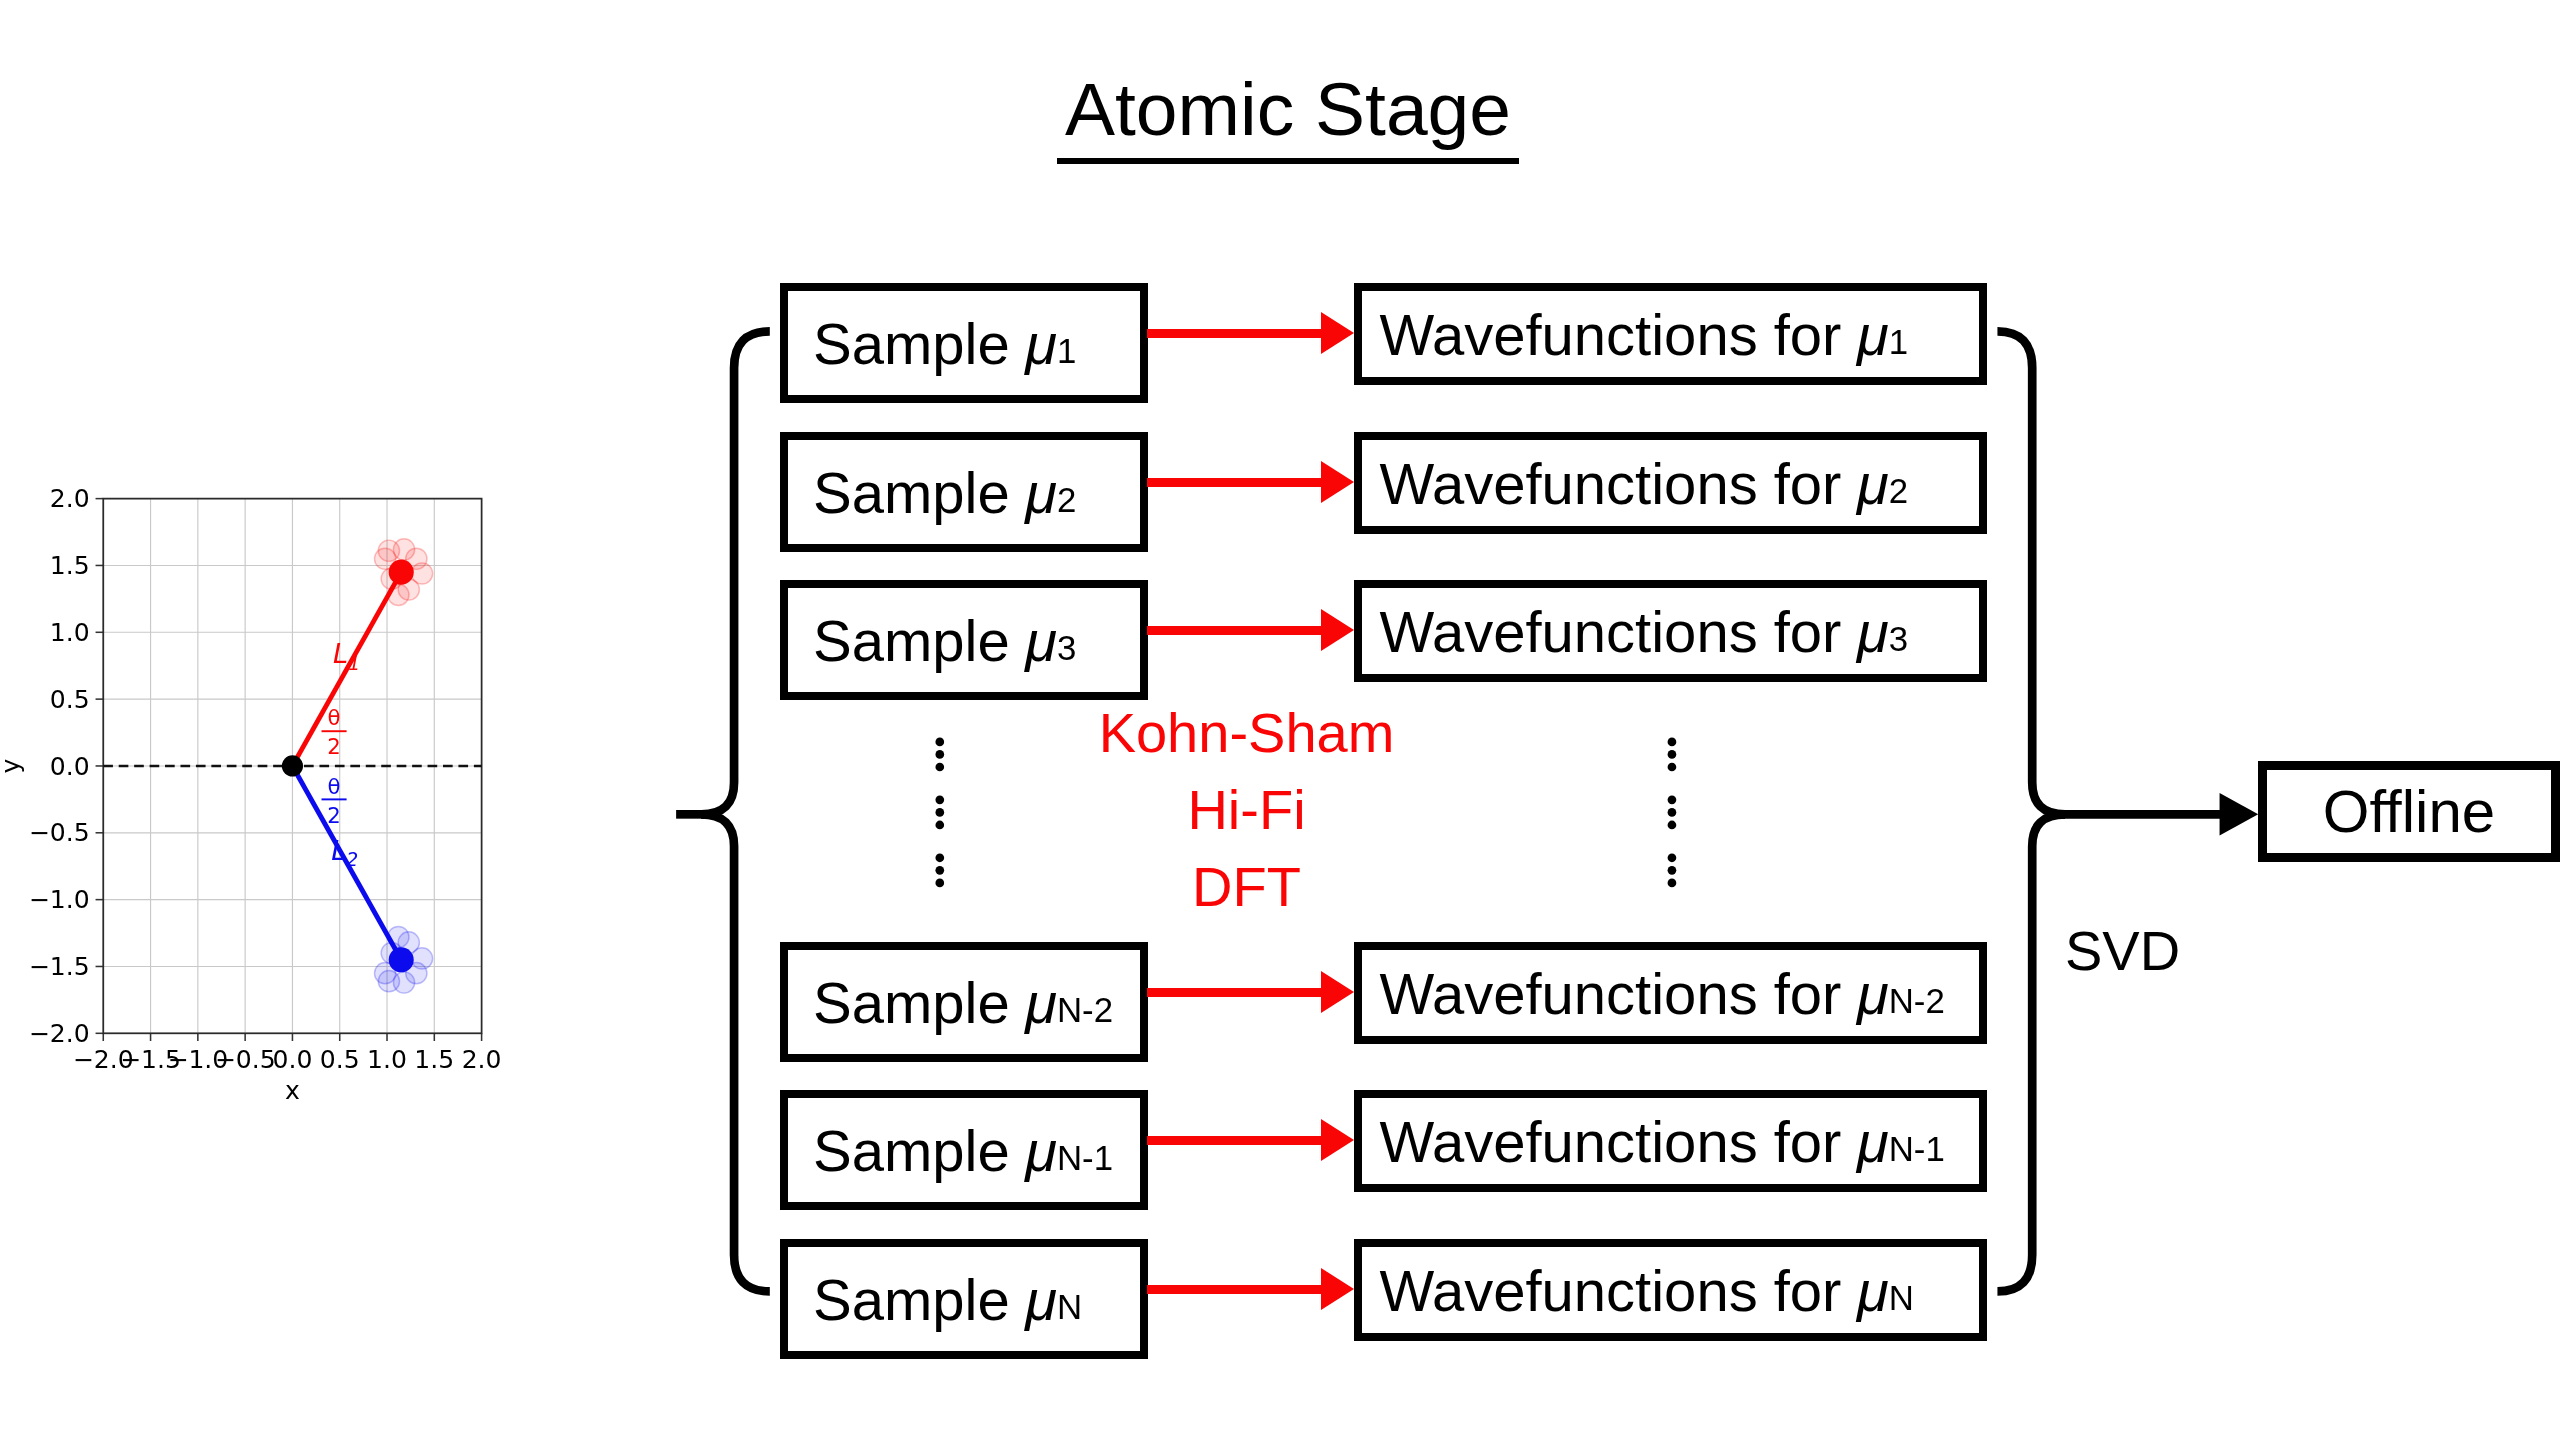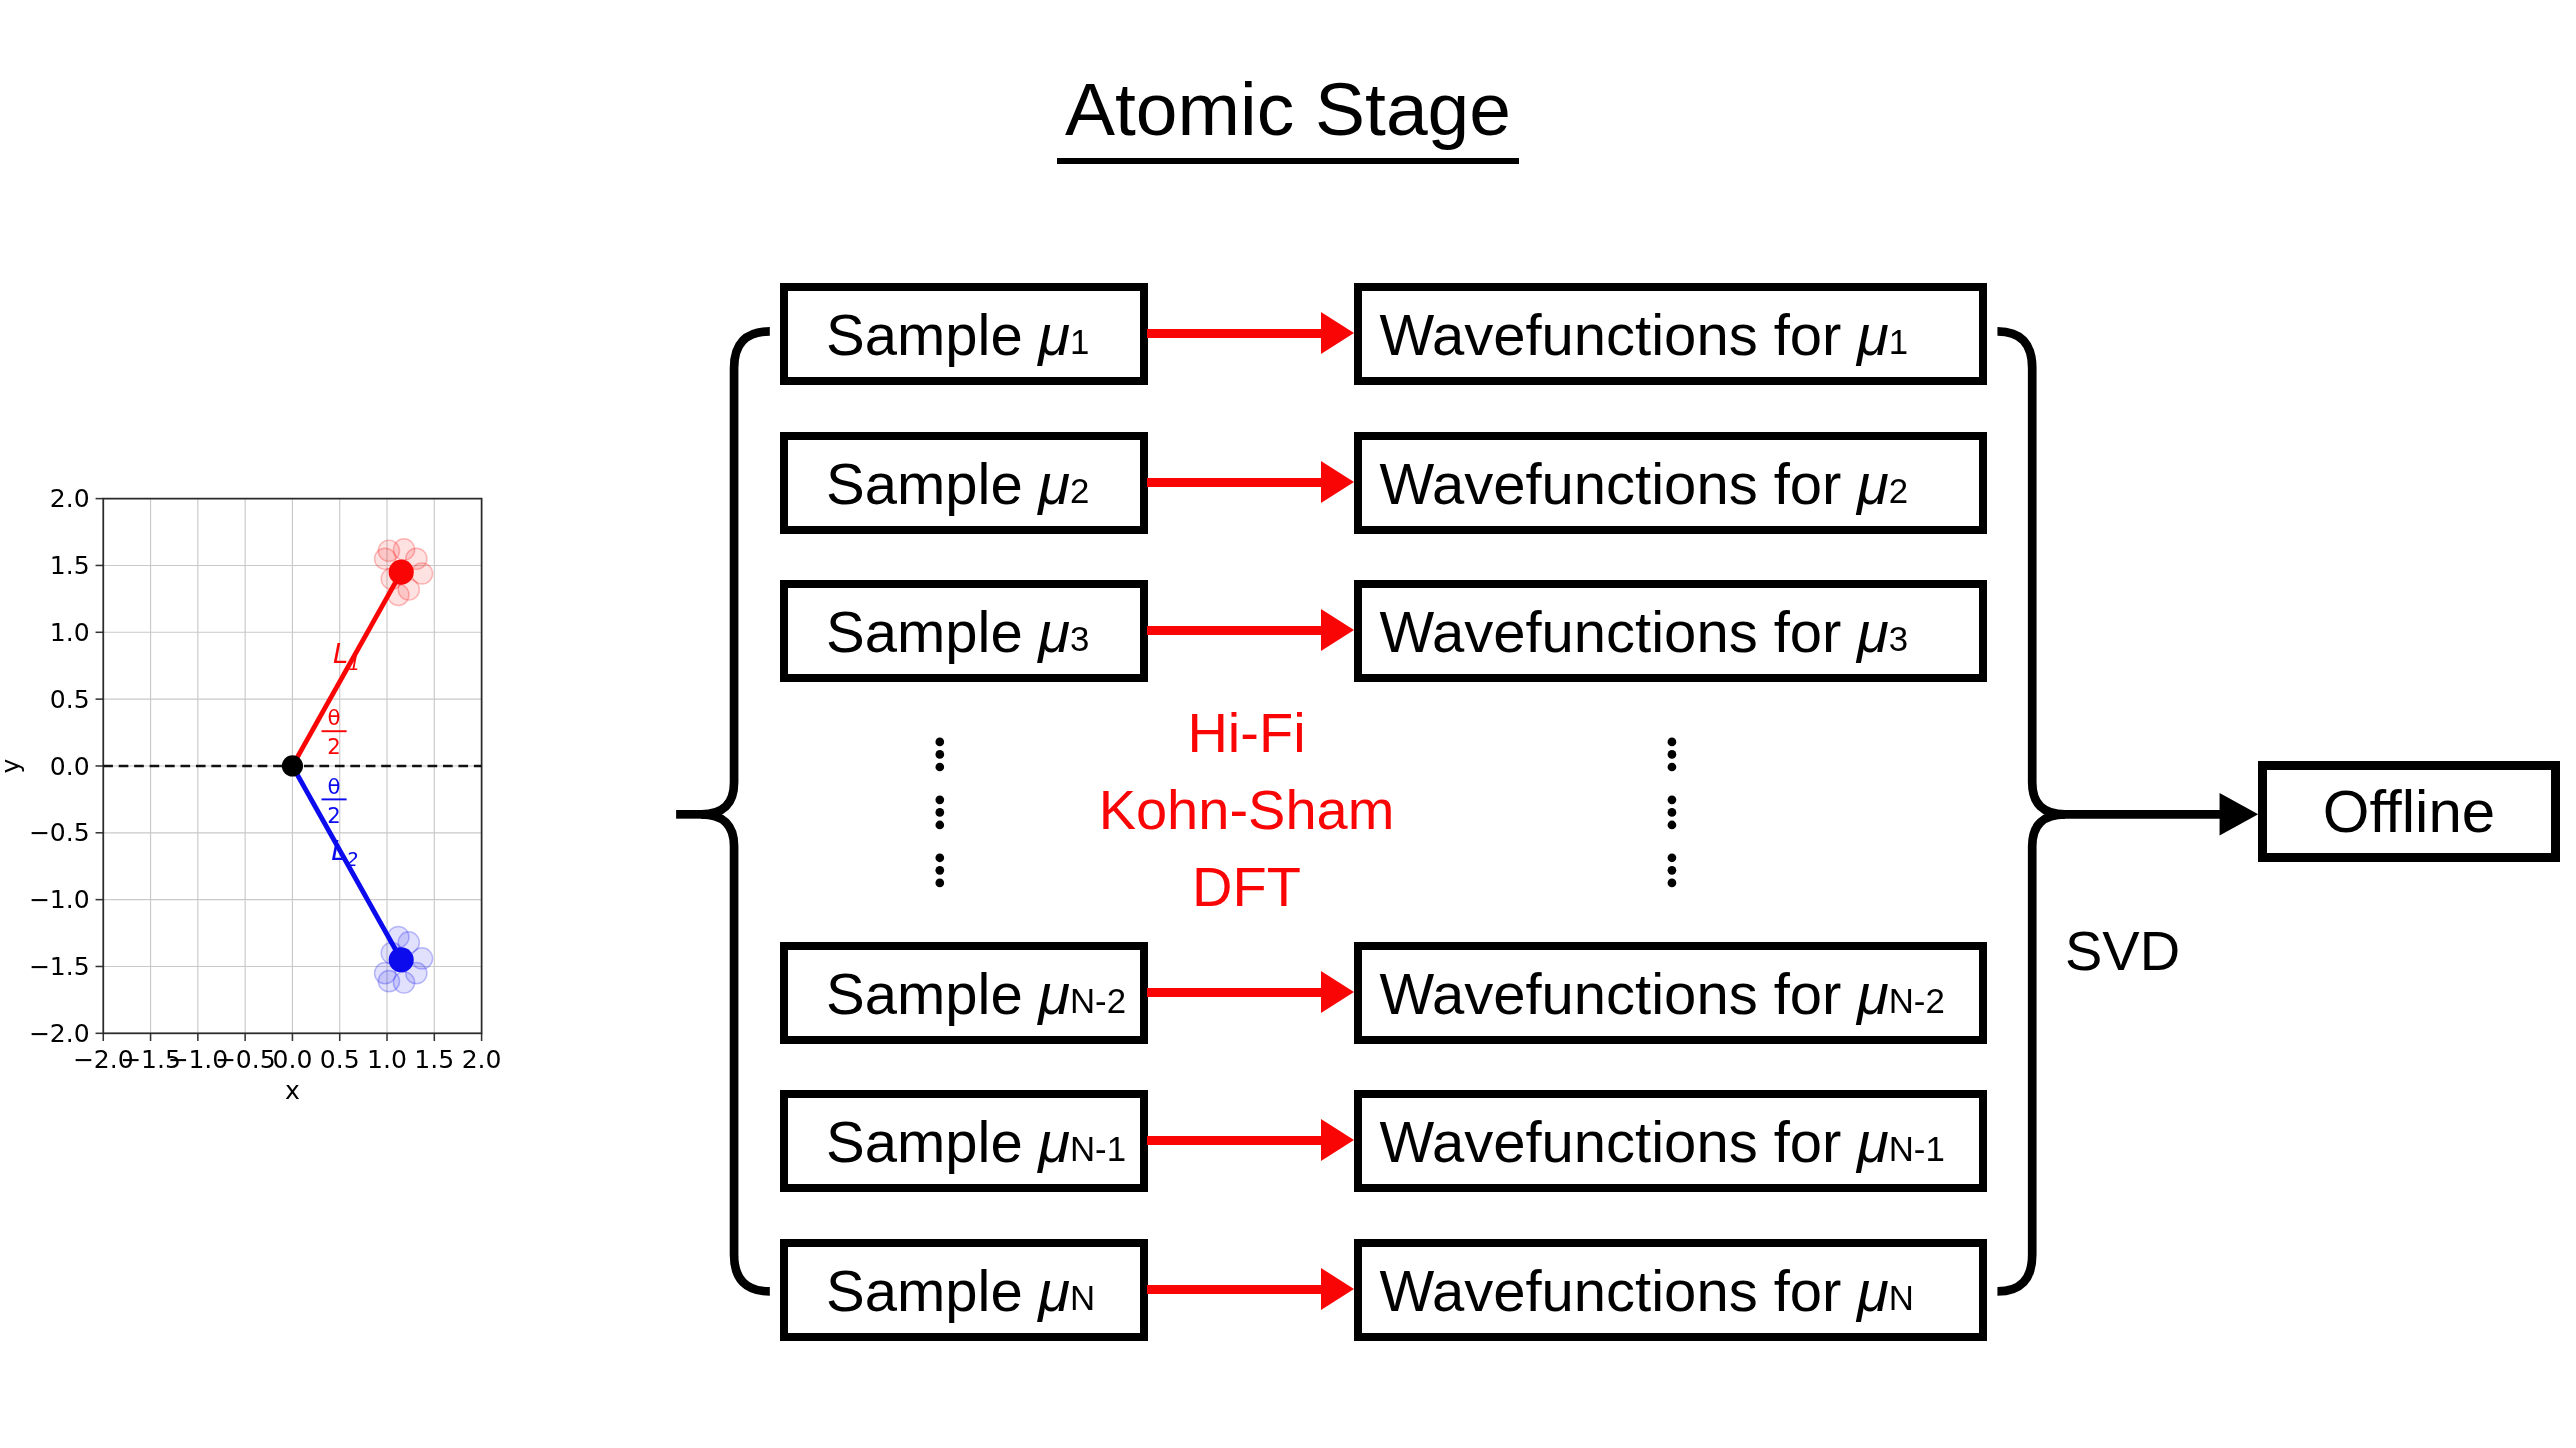--- a/index.html
+++ b/index.html
@@ -11,21 +11,21 @@
   .title-wrap { position:absolute; top:66px; left:0; width:100%; text-align:center; }
   .title-underline { display:inline-block; font-size:75px; border-bottom:6.8px solid #000; padding:0 7.7px 5.8px 7.7px; }
 
   svg.overlay { position:absolute; left:0; top:0; width:2576px; height:1449px; }
   svg.plot { position:absolute; left:0; top:483px; width:526px; height:647px; }
 
   .dbox {
     position:absolute; background:#fff; border:8.7px solid #000;
     display:flex; align-items:center; font-size:58px; white-space:nowrap;
   }
-  .sample { left:780px; width:368px; height:102px; padding-left:38px; }
+  .sample { left:780px; width:368px; height:120px; padding-left:25px; }
   .wave   { left:1354px; width:633px; height:102px; padding-left:17.4px; }
   .prefix { margin-right:15.5px; }
   .mu { font-style:italic; }
   sub.msub { font-size:0.60em; vertical-align:baseline; position:relative; top:0.22em; line-height:0; }
 
   .arrow-red { position:absolute; left:1147px; width:207px; height:42px; }
   .arrow-red .shaft { position:absolute; left:0; top:17.4px; width:178px; height:8.7px; background:#fa0505; }
   .arrow-red .head  { position:absolute; right:0; top:0; width:0; height:0;
                       border-left:33px solid #fa0505; border-top:21px solid transparent; border-bottom:21px solid transparent; }
 
@@ -258,22 +258,22 @@
   <div class="arrow-red" style="top:1119px">
       <div class="shaft"></div>
       <div class="head"></div>
     </div>
   <div class="arrow-red" style="top:1268px">
       <div class="shaft"></div>
       <div class="head"></div>
     </div>
 
   <div class="hifi">
+    <div>Kohn-Sham</div>
     <div>Hi-Fi</div>
-    <div>Kohn-Sham</div>
     <div>DFT</div>
   </div>
 
   <div class="svd">SVD</div>
   <div class="subspace">
     <span>Offline</span>
   </div>
 
 </div>
 

